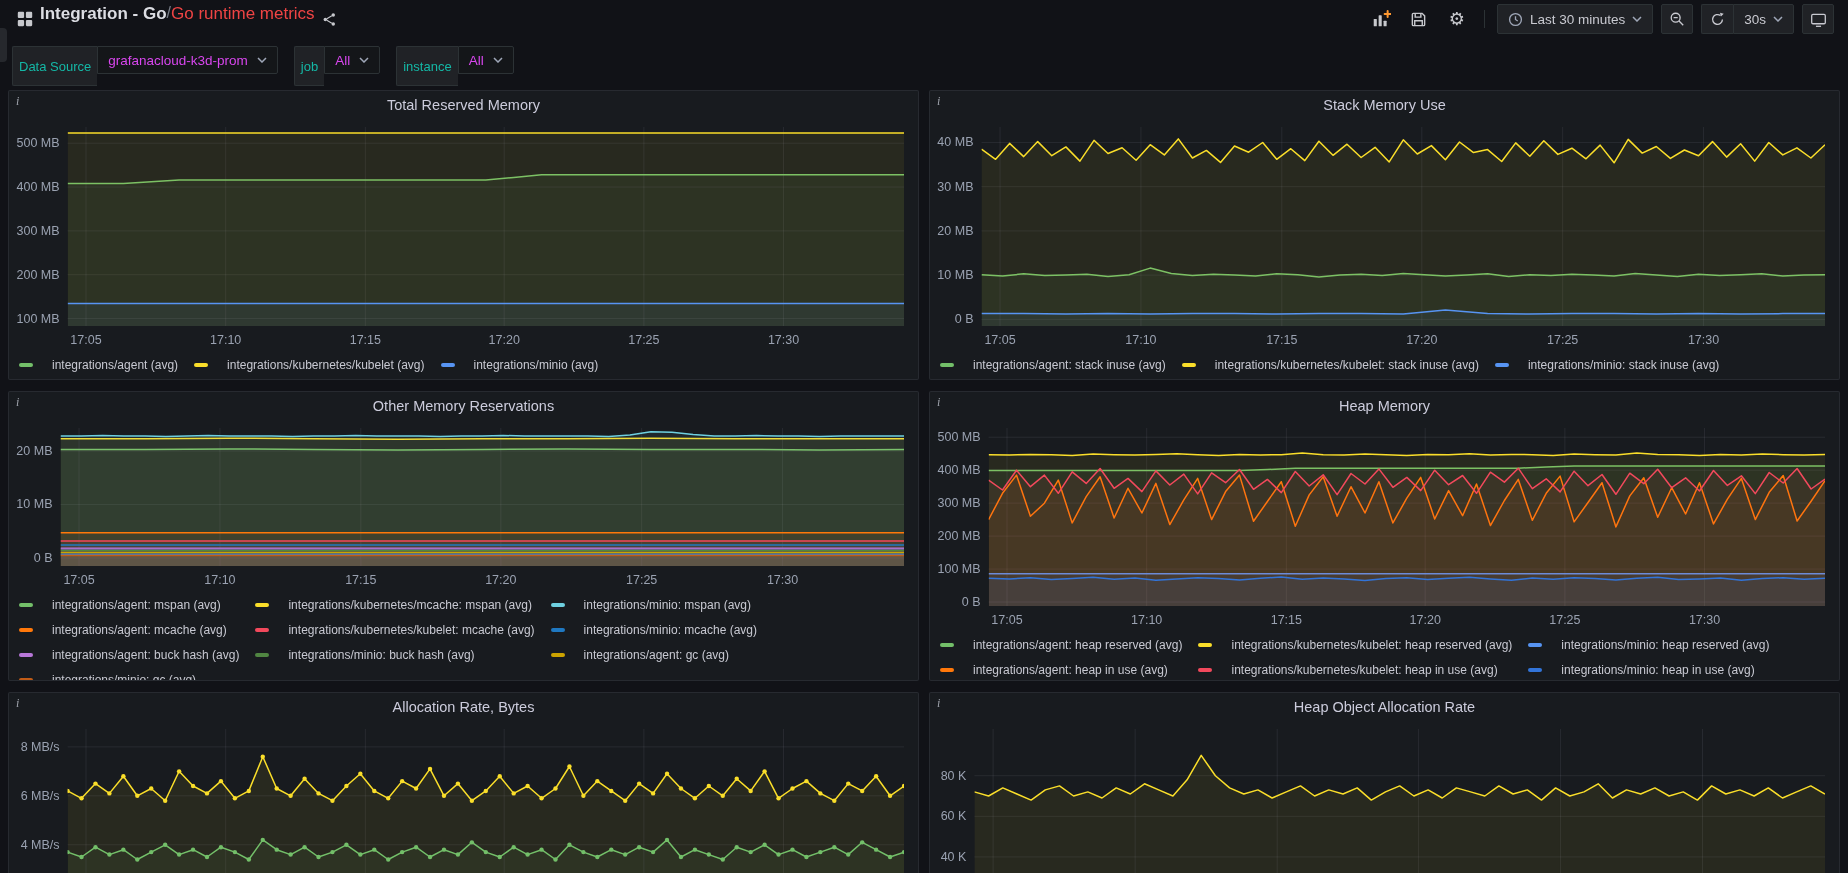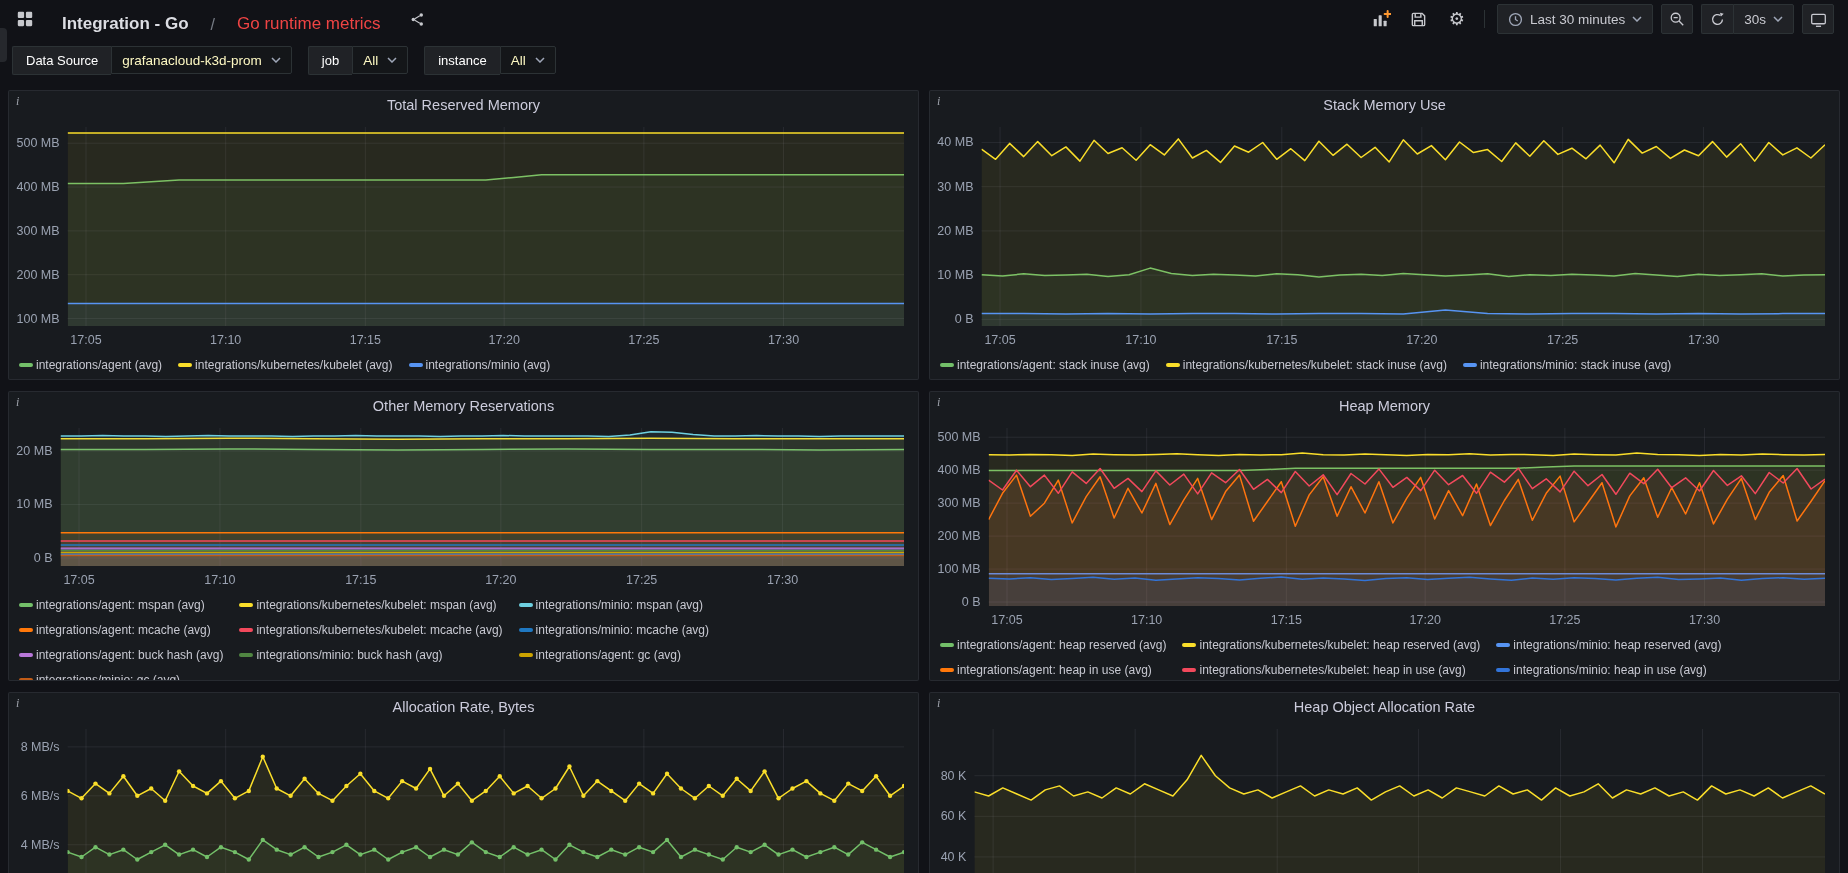--- a/index.html
+++ b/index.html
@@ -1,57 +1,57 @@
 <!DOCTYPE html>
 <html><head>
 <meta charset="utf-8">
 <style>
   *{box-sizing:border-box;margin:0;padding:0;}
   html,body{width:1848px;height:873px;overflow:hidden;background:#111217;
     font-family:"Liberation Sans",sans-serif;color:#ccccdc;}
   button{font-family:inherit;}
   
   .navbar{display:flex;justify-content:space-between;align-items:center;height:38px;padding:0 14px 0 10px;}
-  .nav-left{display:flex;align-items:flex-end;gap:22px;}
+  .nav-left{display:flex;align-items:flex-start;gap:0;}
   .nav-right{display:flex;align-items:center;gap:8px;}
   .icon-btn{display:flex;align-items:center;justify-content:center;width:30px;height:30px;
     background:transparent;border:none;color:#c7c8cd;cursor:pointer;border-radius:2px;}
   .nav-title{font-size:17px;font-weight:600;color:#dcdde3;cursor:pointer;white-space:nowrap;}
   .nav-sep{color:#787d87;font-size:16px;}
   .nav-sub{font-size:17px;font-weight:400;color:#ef4444;cursor:pointer;white-space:nowrap;}
   .btn{display:flex;align-items:center;gap:7px;height:30px;padding:0 10px;background:#202226;
     border:1px solid #2c3235;border-radius:2px;color:#c9cad1;font-size:13.5px;cursor:pointer;white-space:nowrap;}
   .btn.icon-only{width:32px;padding:0;justify-content:center;}
   .divider{width:1px;height:18px;background:#2c3235;margin:0 4px;}
   .btn-group{display:flex;}
   .btn-group .btn:first-child{border-radius:2px 0 0 2px;border-right:none;}
   .btn-group .btn:last-child{border-radius:0 2px 2px 0;}
   .chev{display:flex;align-items:center;color:#9fa7b8;}
   
   .submenu{display:flex;align-items:center;gap:16px;padding:8px 0 0 12px;}
   .var{display:flex;align-items:stretch;}
-  .var-label{display:flex;align-items:center;height:29px;padding:0 13px;background:#202226;
-    border:1px solid #2c3235;border-right:none;border-radius:2px 0 0 2px;color:#ffffff;
+  .var-label{display:flex;align-items:center;height:40px;padding:0 6px;background:#202226;
+    border:1px solid #2c3235;border-right:none;border-radius:2px 0 0 2px;color:#14b8a6;
     font-size:13px;font-weight:500;white-space:nowrap;}
   .var-value{display:flex;align-items:center;gap:9px;height:28px;padding:10px 10px;background:#141619;
-    border:1px solid #2c3235;border-radius:0 2px 2px 0;color:#fef9c3;font-size:13.5px;cursor:pointer;white-space:nowrap;}
+    border:1px solid #2c3235;border-radius:0 2px 2px 0;color:#d946ef;font-size:13.5px;cursor:pointer;white-space:nowrap;}
   
   #panel-grid{position:absolute;top:90px;left:8px;width:1832px;display:grid;
     grid-template-columns:1fr 1fr;grid-auto-rows:290px;gap:11px 10px;}
   .panel{position:relative;background:#181b1f;border:1px solid rgba(204,204,220,0.09);
     border-radius:2px;display:flex;flex-direction:column;overflow:hidden;}
   .panel-header{position:relative;height:28px;flex:none;display:flex;align-items:center;justify-content:center;cursor:move;}
   .panel-title{font-size:14.5px;font-weight:500;color:#ccccdc;white-space:nowrap;}
   .panel-info{position:absolute;top:4px;left:7px;font-size:12px;font-style:italic;
     font-family:"Liberation Serif",serif;color:#a0a4ad;line-height:1;cursor:pointer;}
   svg.plot{display:block;flex:none;}
   .plot text.tick{fill:#9aa2b1;font-size:12.5px;font-family:"Liberation Sans",sans-serif;}
   .legend{flex:1;overflow:hidden;display:grid;grid-template-columns:repeat(3,max-content);
     column-gap:16px;align-content:start;padding:2px 0 0 10px;}
-  .legend-item{display:flex;align-items:center;gap:3px;height:25px;font-size:12px;
+  .legend-item{display:flex;align-items:center;gap:19px;height:25px;font-size:12px;
     color:#c8c9d2;cursor:pointer;white-space:nowrap;}
   .legend-marker{width:14px;height:4px;border-radius:2px;flex:none;}
   .sidebar-notch{position:absolute;left:0;top:28px;width:7px;height:34px;background:#26282d;
     border-radius:0 4px 4px 0;cursor:pointer;}
   .gear-glyph{font-size:18px;line-height:1;}
 </style>
 </head>
 <body>
 
 <div class="navbar">
@@ -345,21 +345,21 @@
         <path d="M51.5 135.6L262.4 135.6L473.3 135.6L684.1 135.6L895.0 135.6L895 146L51.5 146Z" fill="#C15C17" fill-opacity="0.07" stroke="none" clip-path="url(#clip2)"></path>
         <path d="M51.5 135.6L262.4 135.6L473.3 135.6L684.1 135.6L895.0 135.6" fill="none" stroke="#C15C17" stroke-width="1.5" stroke-linejoin="round" clip-path="url(#clip2)"></path>
       </svg>
       <div class="legend">
         <div class="legend-item">
           <span class="legend-marker" style="background: rgb(115, 191, 105);"></span>
           <span>integrations/agent: mspan (avg)</span>
         </div>
         <div class="legend-item">
           <span class="legend-marker" style="background: rgb(250, 222, 42);"></span>
-          <span>integrations/kubernetes/kubelet: mspan (avg)</span>
+          <span>integrations/kubernetes/mcache: mspan (avg)</span>
         </div>
         <div class="legend-item">
           <span class="legend-marker" style="background: rgb(110, 208, 224);"></span>
           <span>integrations/minio: mspan (avg)</span>
         </div>
         <div class="legend-item">
           <span class="legend-marker" style="background: rgb(255, 120, 10);"></span>
           <span>integrations/agent: mcache (avg)</span>
         </div>
         <div class="legend-item">

